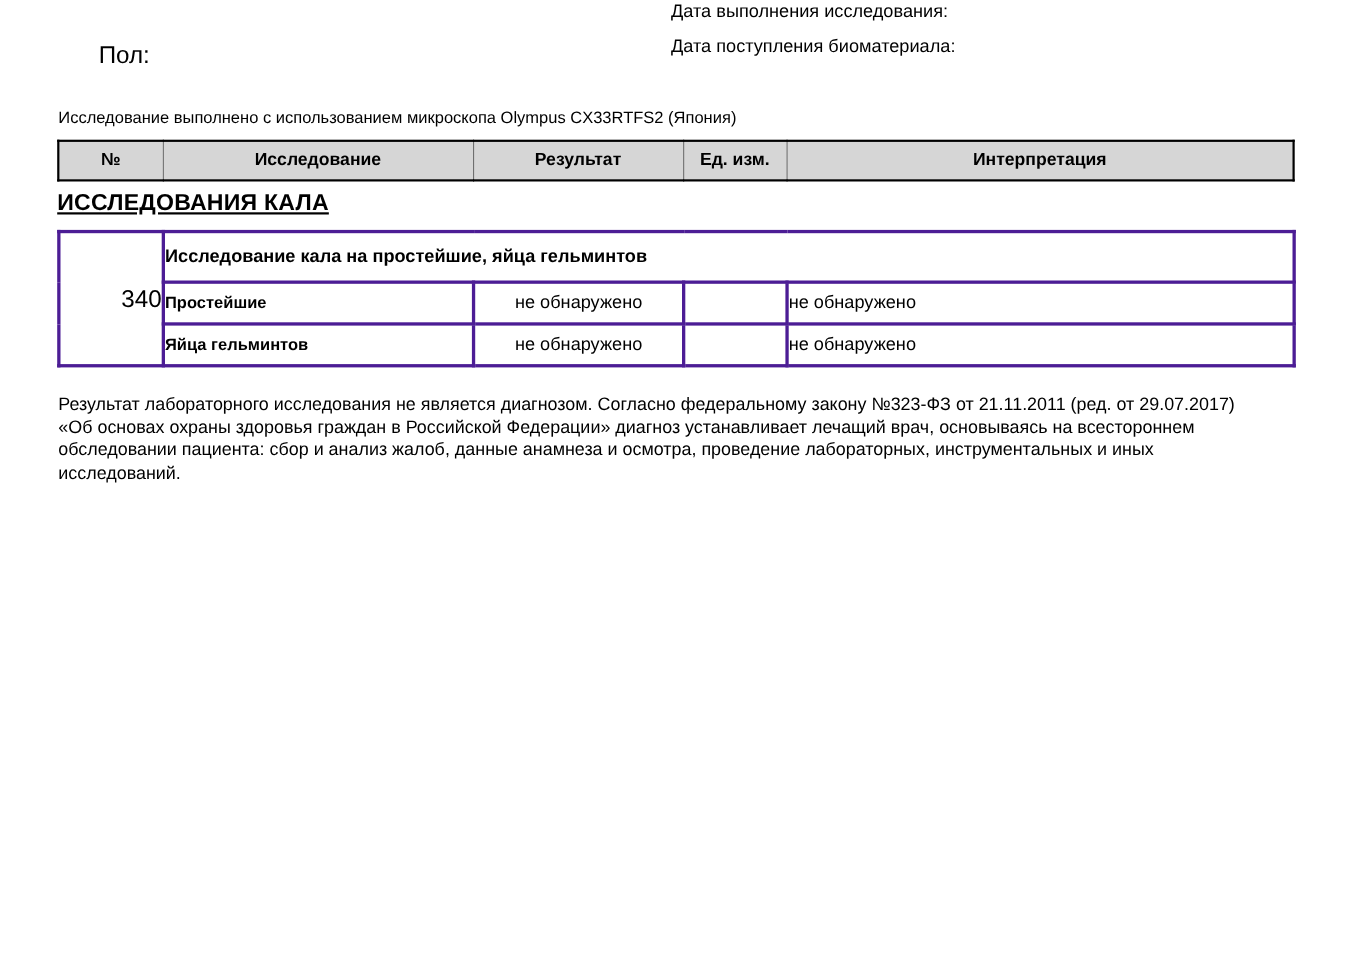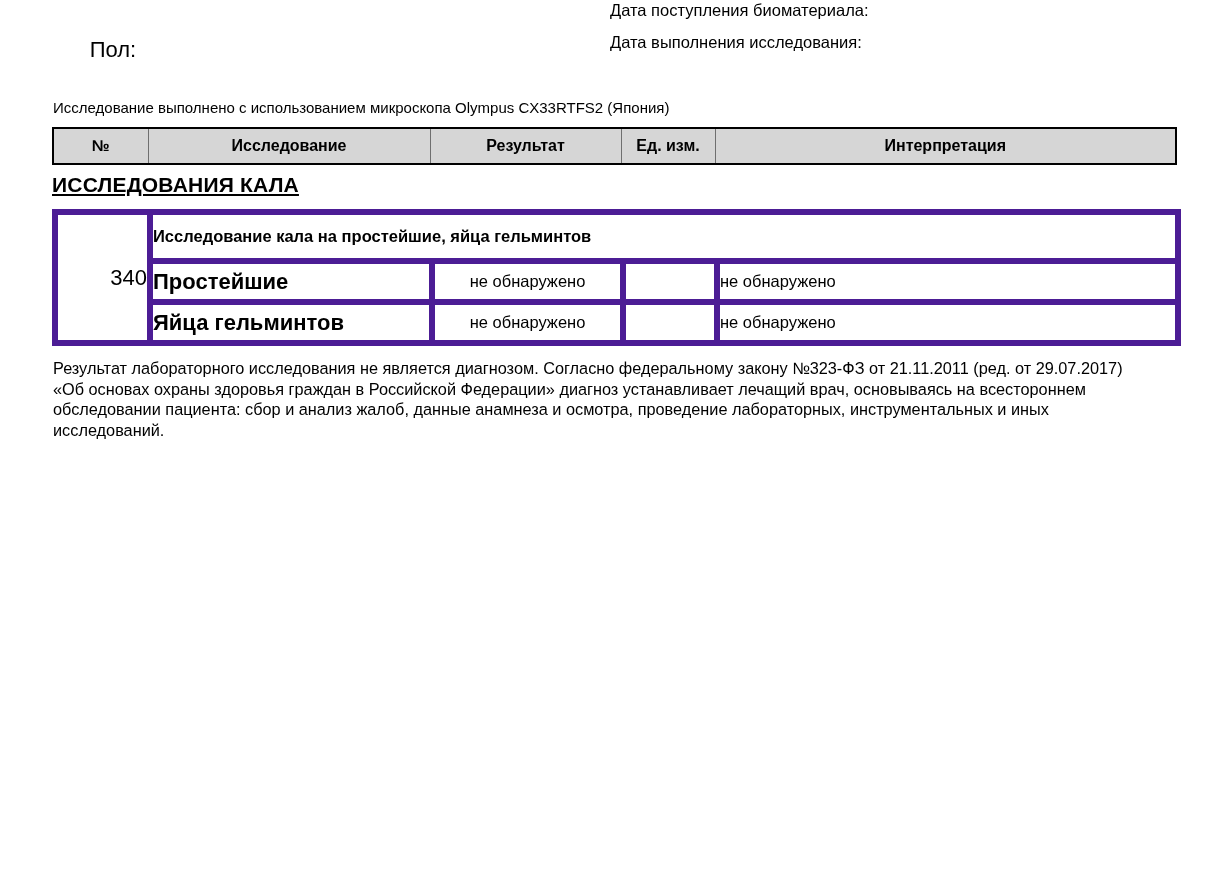--- a/index.html
+++ b/index.html
@@ -108,40 +108,40 @@
     white-space: nowrap;
     text-decoration: underline;
   }
 
   
   .data-table {
     top: 209px;
     border: 2px solid #000000;
   }
   .data-table td {
-    border: 6px solid #4c1d95;
+    border: 3px solid #4c1d95;
     margin-left: 40px;
   }
   .cell-num {
     text-align: right;
     padding-right: 20px;
     font-size: 22px;
     vertical-align: top;
     padding-top: 13px;
   }
   .cell-group-title {
     font-weight: bold;
     font-size: 16.5px;
     text-align: left;
     padding-left: 9px;
     height: 43px;
   }
   .cell-analyte {
     font-weight: bold;
-    font-size: 22px;
+    font-size: 15px;
     text-align: left;
     padding-left: 9px;
     height: 35px;
   }
   .cell-result {
     text-align: center;
     font-size: 16.5px;
   }
   .cell-unit {
     text-align: center;
@@ -172,25 +172,25 @@
 
 <div class="page">
 
   <div class="meta">
     <div class="meta-left">
       <span>Пол:</span>
       <span></span>
     </div>
     <div class="meta-right">
       <div class="meta-item">
-        <span>Дата поступления биоматериала:</span>
+        <span>Дата выполнения исследования:</span>
         <span></span>
       </div>
       <div class="meta-item">
-        <span>Дата выполнения исследования:</span>
+        <span>Дата поступления биоматериала:</span>
         <span></span>
       </div>
     </div>
   </div>
 
   <div class="device-note">Исследование выполнено с использованием микроскопа Olympus CX33RTFS2 (Япония)</div>
 
   <table class="tbl header-table">
     <colgroup>
       <col class="c-num">

